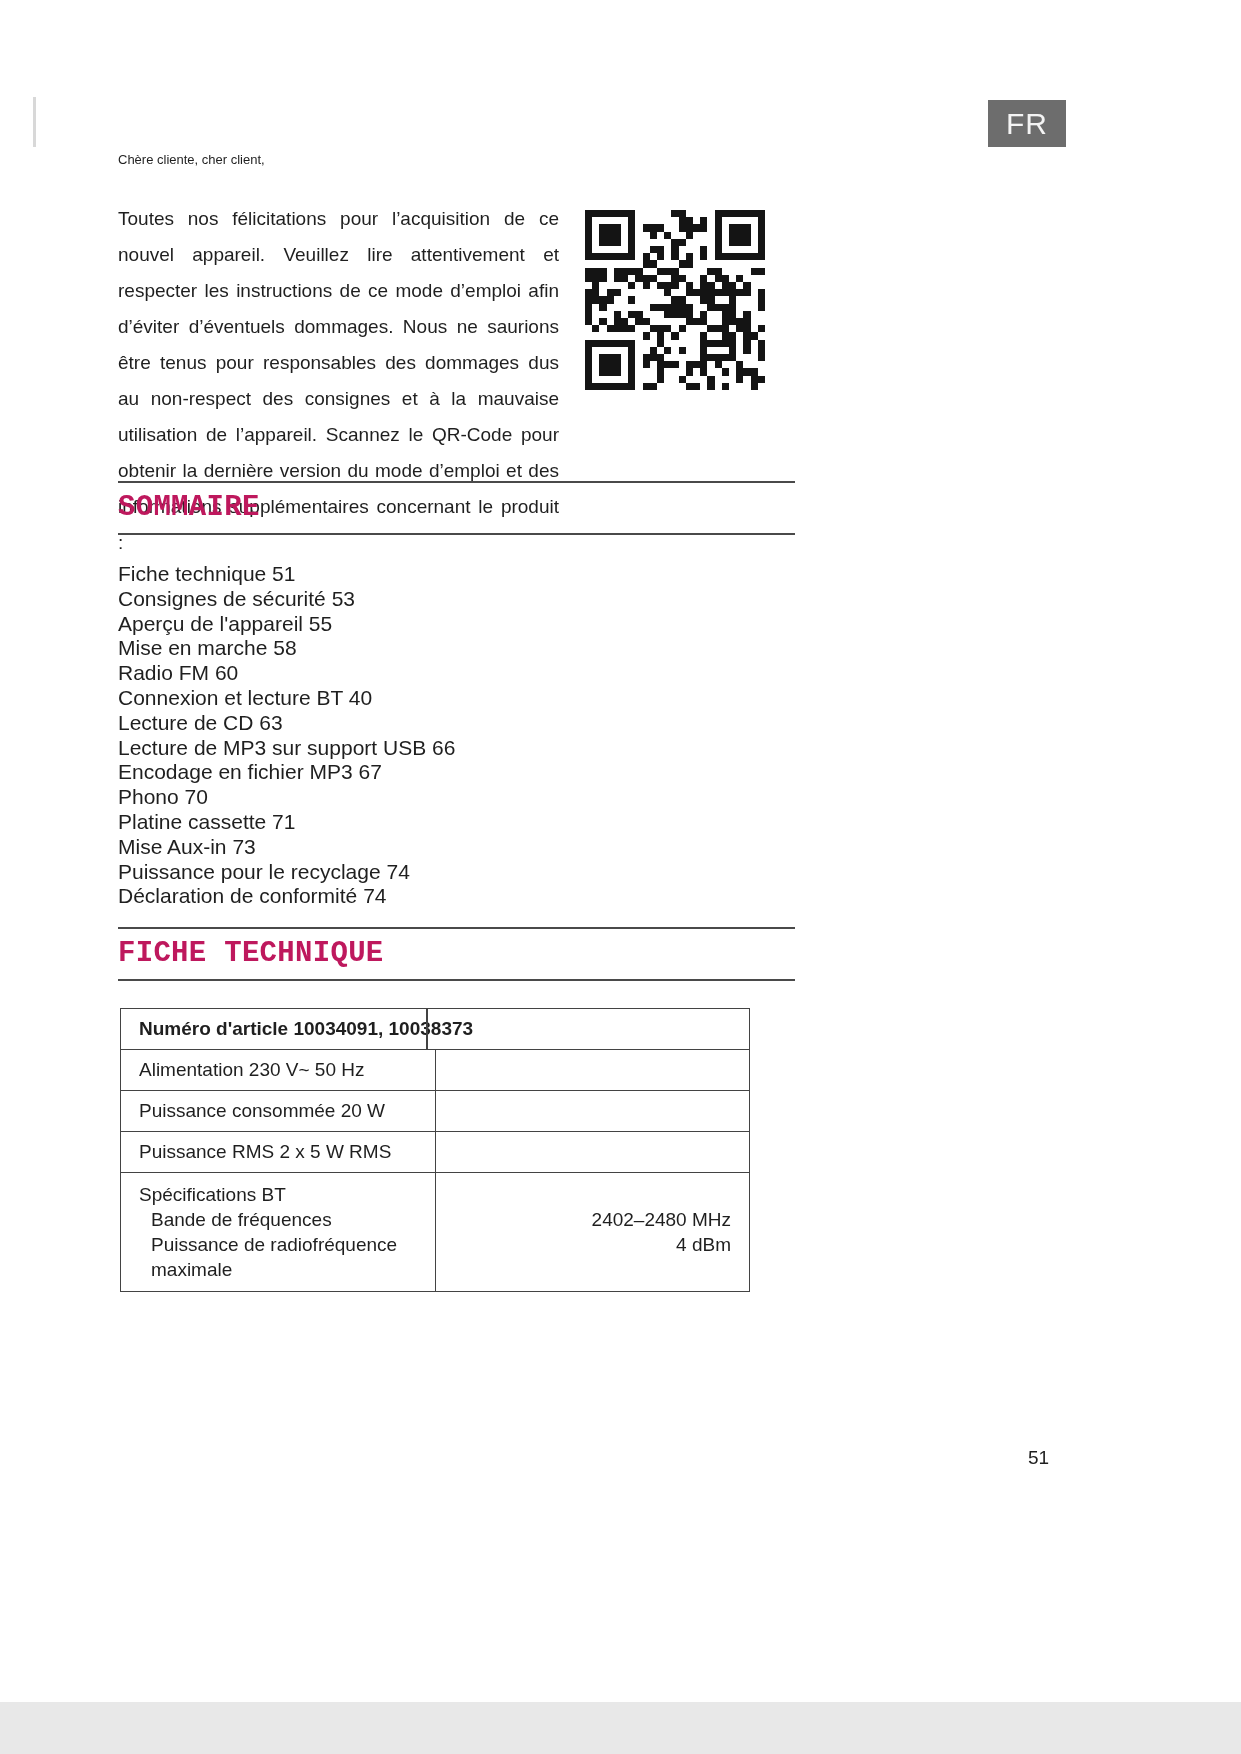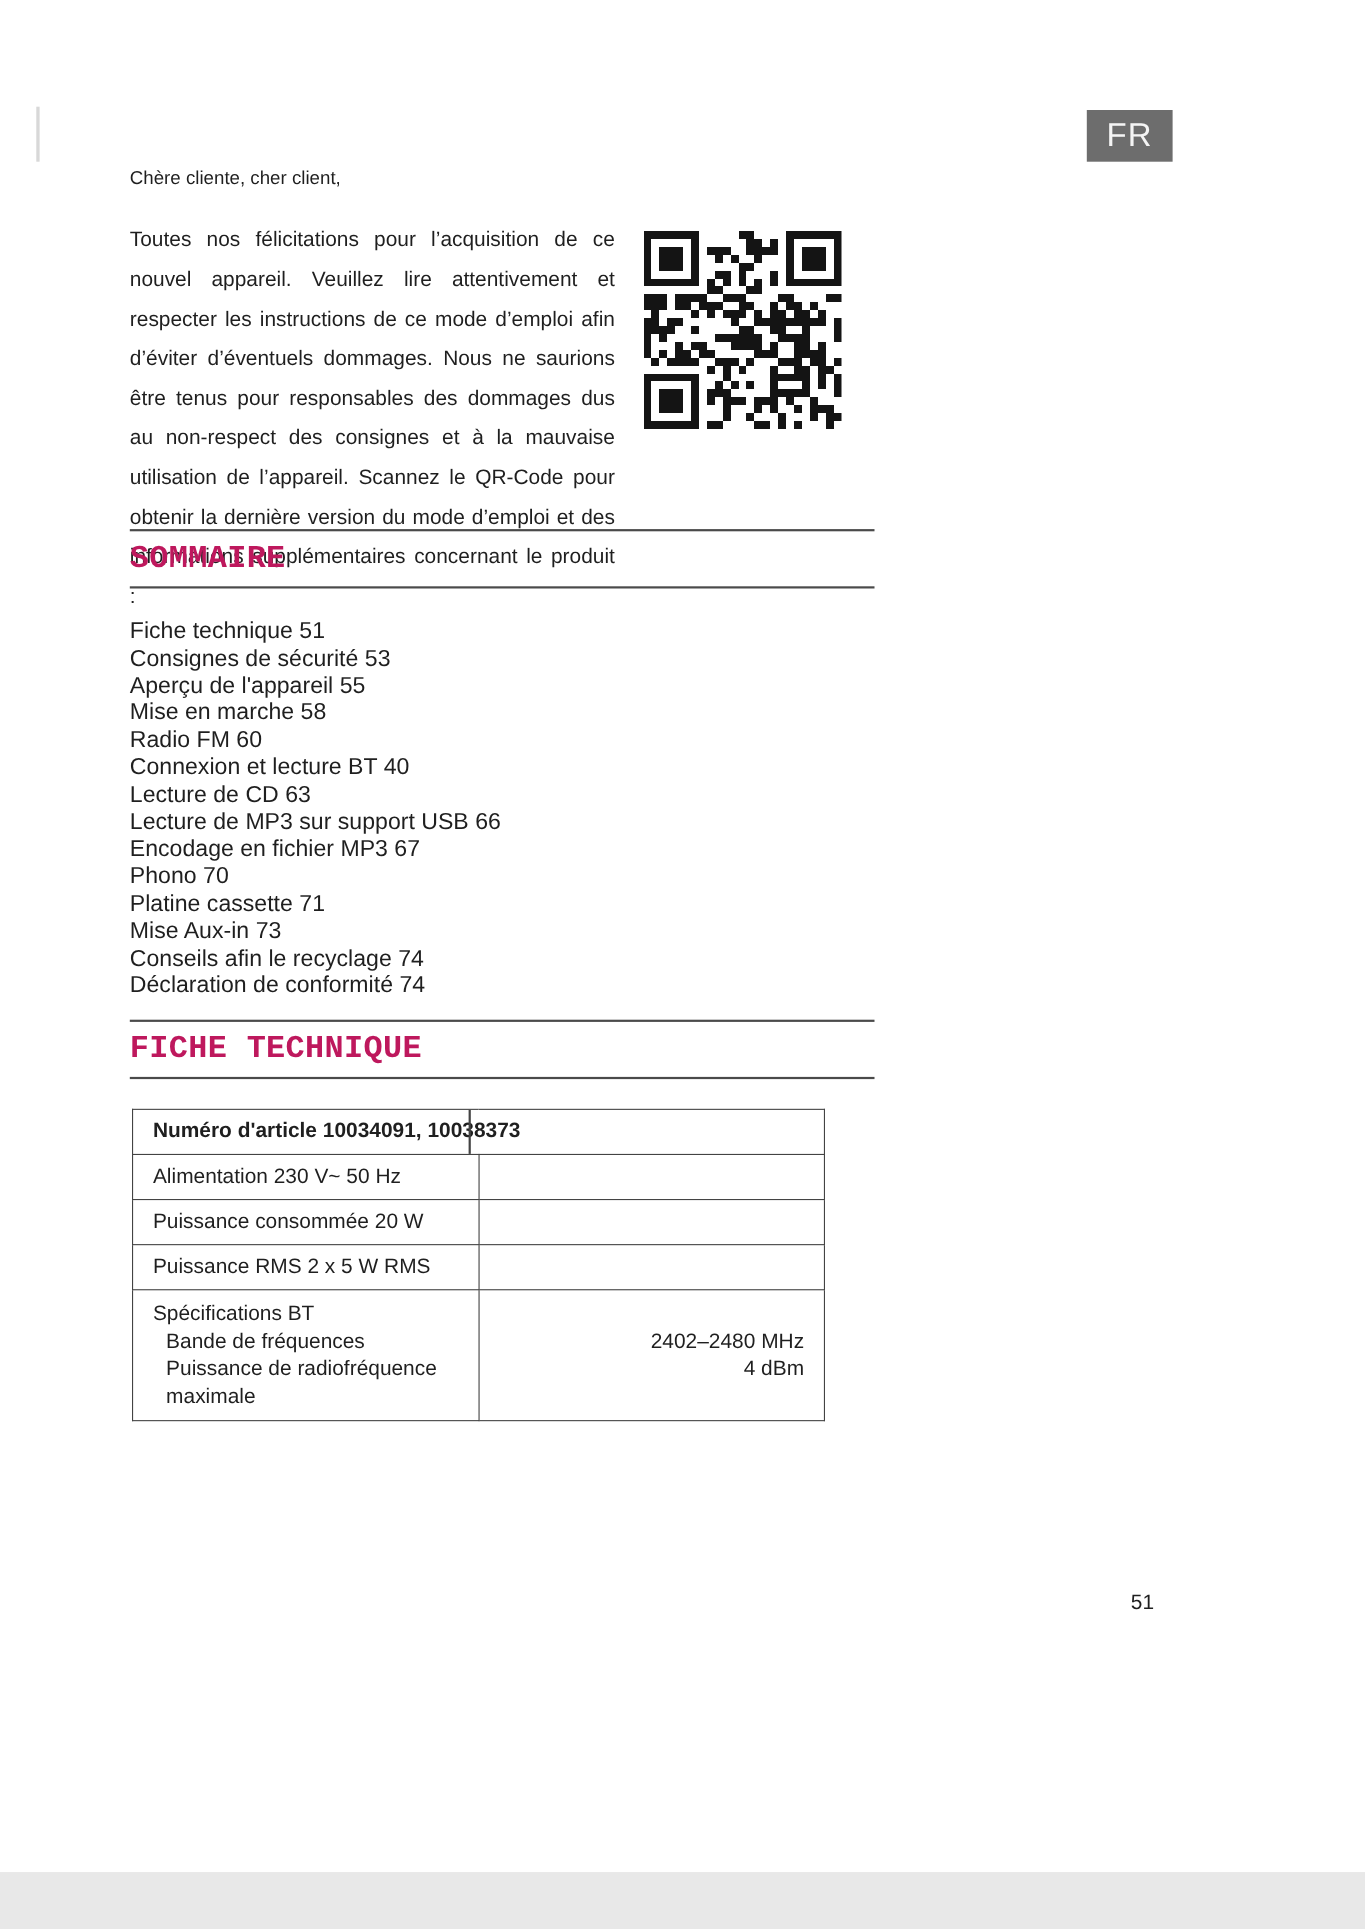--- a/index.html
+++ b/index.html
@@ -7,21 +7,21 @@
     position:relative;width:1241px;height:1702px;background:#ffffff;
     font-family:"Liberation Sans",sans-serif;color:#1f1f1f;overflow:hidden;
     margin:0 auto;
   }
   .margin-mark{position:absolute;left:33px;top:97px;width:3px;height:50px;background:#d8d8d8;}
   .fr-badge{
     position:absolute;left:988px;top:100px;width:78px;height:47px;background:#6d6d6d;
     color:#f4f4f4;display:flex;align-items:center;justify-content:center;
     font-size:30px;letter-spacing:1px;
   }
-  .greeting{position:absolute;left:118px;top:152px;font-size:17px;}
+  .greeting{position:absolute;left:118px;top:152px;font-size:13px;}
   .intro-text{
     position:absolute;left:118px;top:201px;width:441px;font-size:19px;
     line-height:36px;text-align:justify;
   }
   .qr{position:absolute;left:585px;top:210px;width:180px;height:180px;}
   .section{position:absolute;left:118px;width:677px;}
   #sommaire-section{top:481px;}
   #fiche-section{top:927px;}
   .rule{border:none;border-top:2px solid #4a4a4a;margin:0;}
   .section-title{
@@ -384,21 +384,21 @@
       <div class="toc-item"><span>Aperçu de l'appareil</span> <span>55</span></div>
       <div class="toc-item"><span>Mise en marche</span> <span>58</span></div>
       <div class="toc-item"><span>Radio FM</span> <span>60</span></div>
       <div class="toc-item"><span>Connexion et lecture BT</span> <span>40</span></div>
       <div class="toc-item"><span>Lecture de CD</span> <span>63</span></div>
       <div class="toc-item"><span>Lecture de MP3 sur support USB</span> <span>66</span></div>
       <div class="toc-item"><span>Encodage en fichier MP3</span> <span>67</span></div>
       <div class="toc-item"><span>Phono</span> <span>70</span></div>
       <div class="toc-item"><span>Platine cassette</span> <span>71</span></div>
       <div class="toc-item"><span>Mise Aux-in</span> <span>73</span></div>
-      <div class="toc-item"><span>Conseils afin le recyclage</span> <span>74</span></div>
+      <div class="toc-item"><span>Puissance pour le recyclage</span> <span>74</span></div>
       <div class="toc-item"><span>Déclaration de conformité</span> <span>74</span></div>
     </div>
   </div>
 
   <div class="section" id="fiche-section">
     <hr class="rule">
     <h2 class="section-title">FICHE TECHNIQUE</h2>
     <hr class="rule">
   </div>
 

